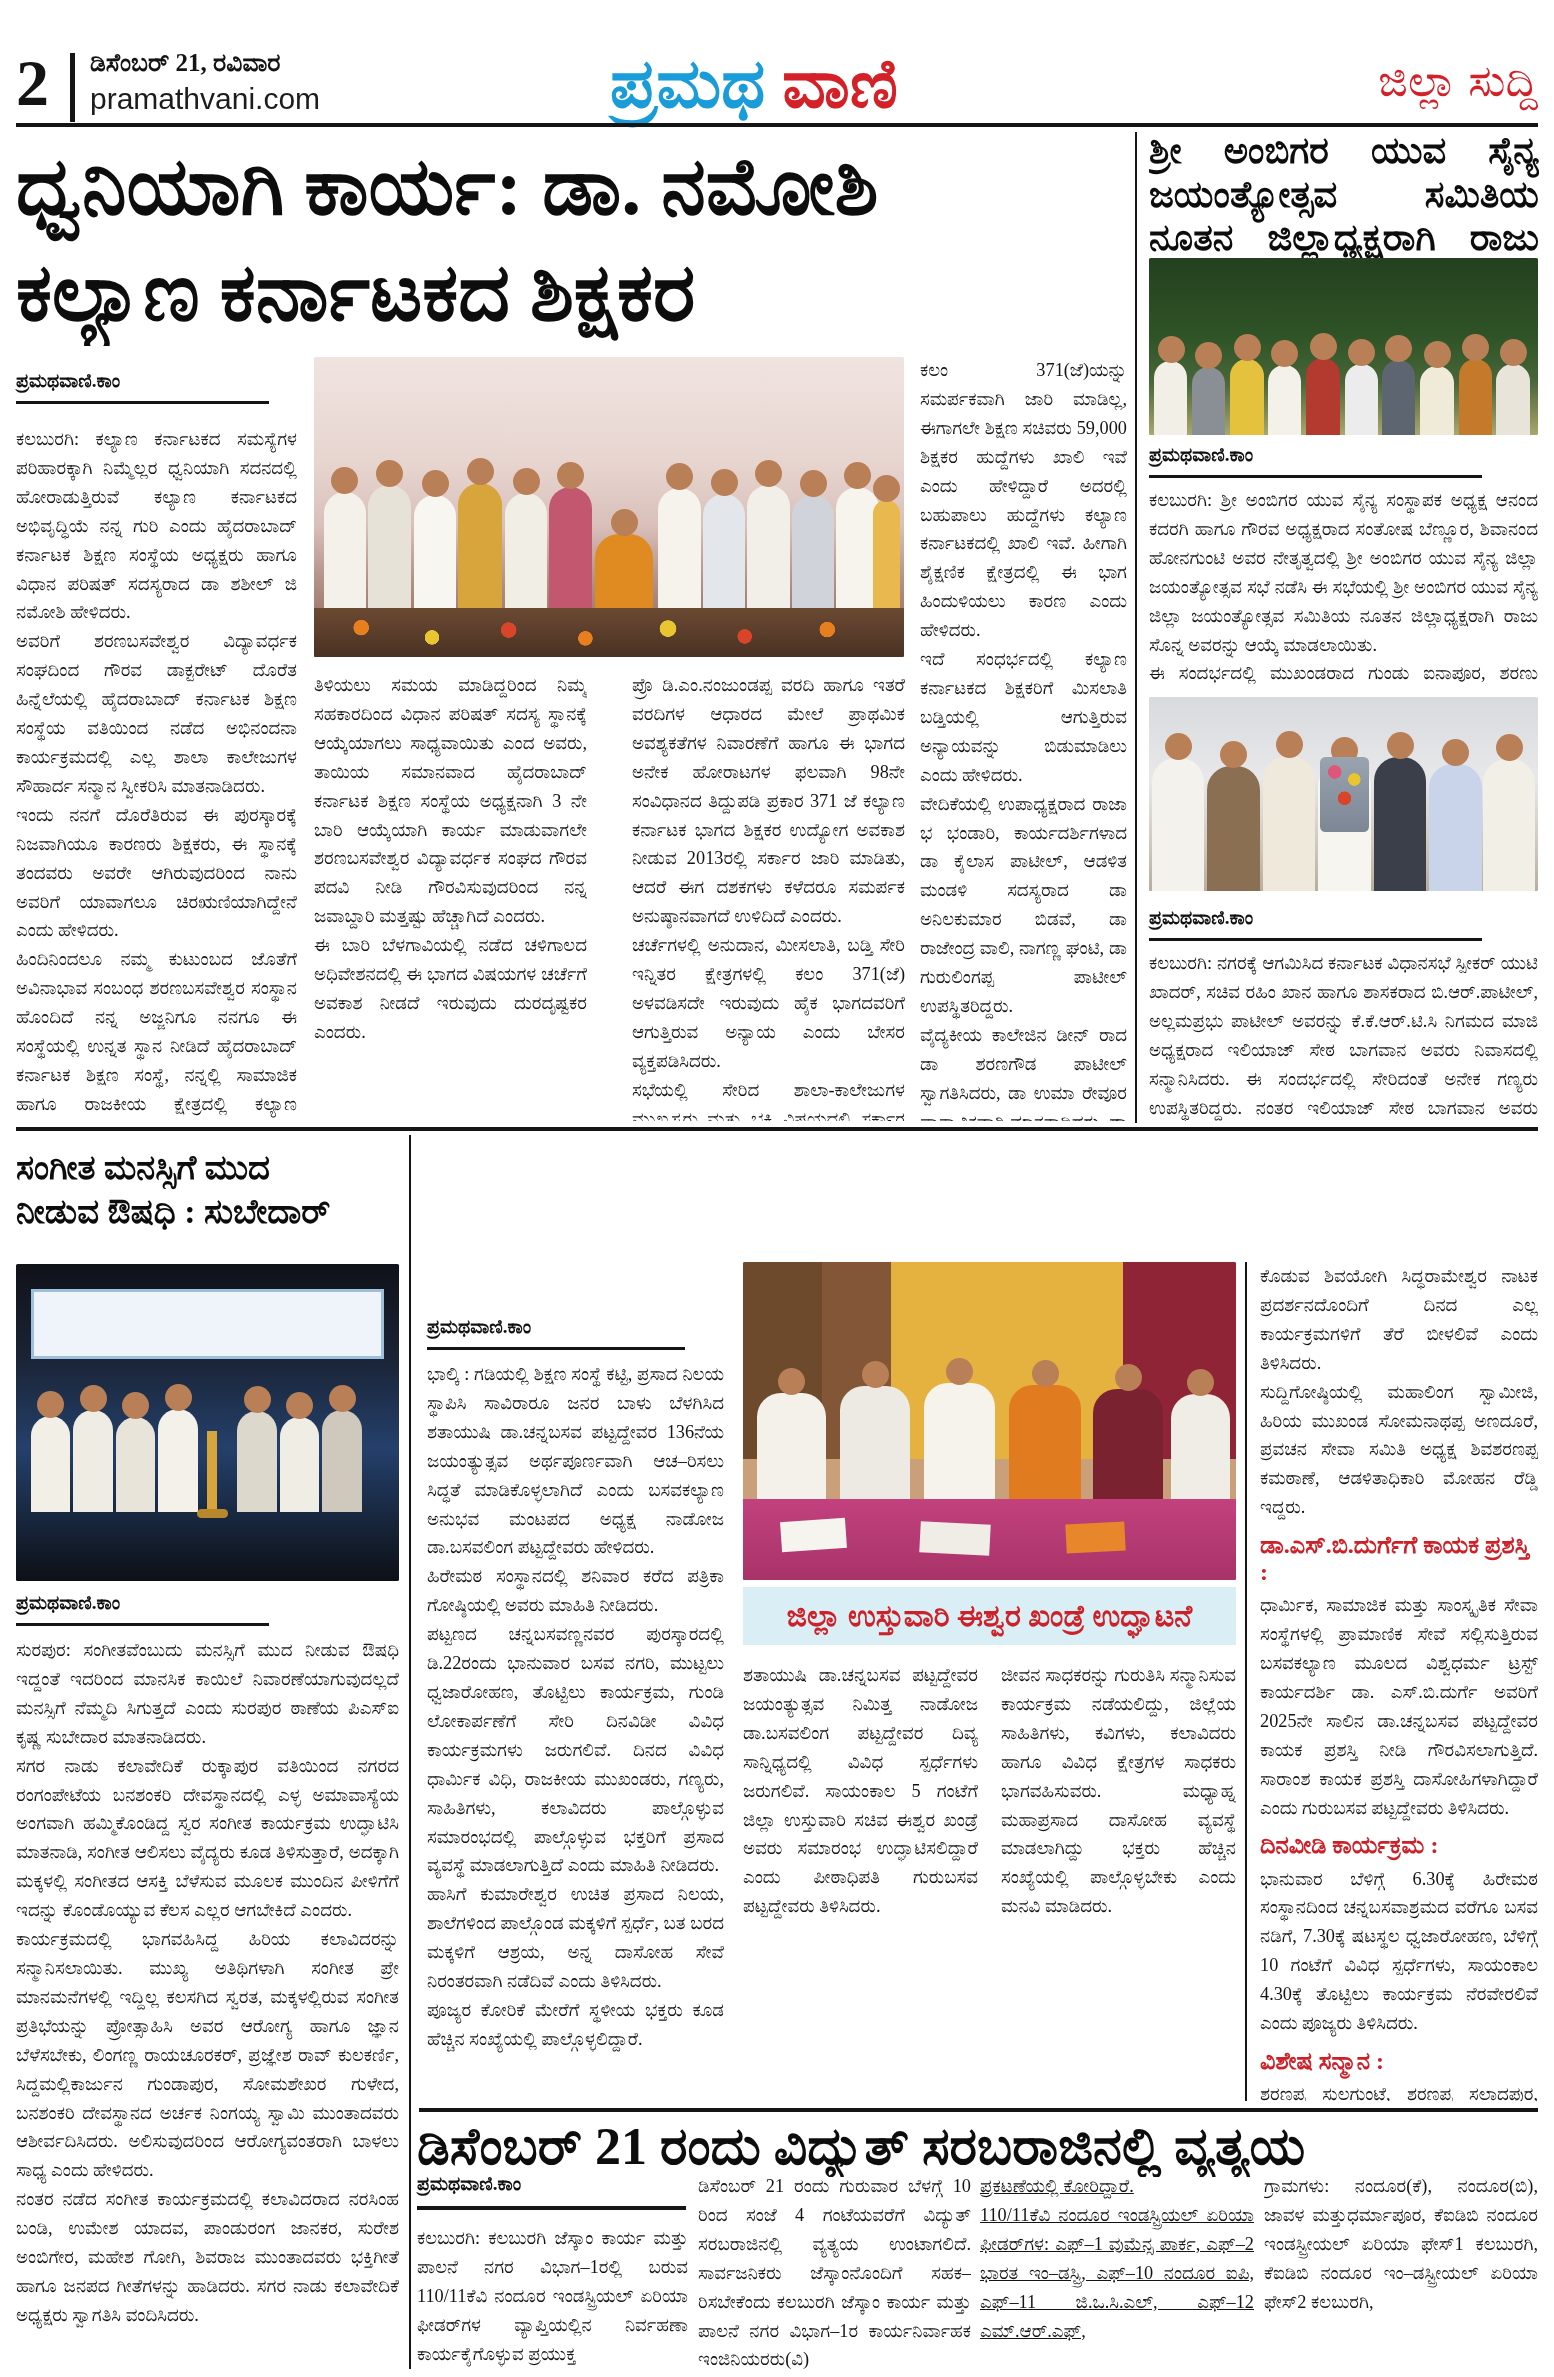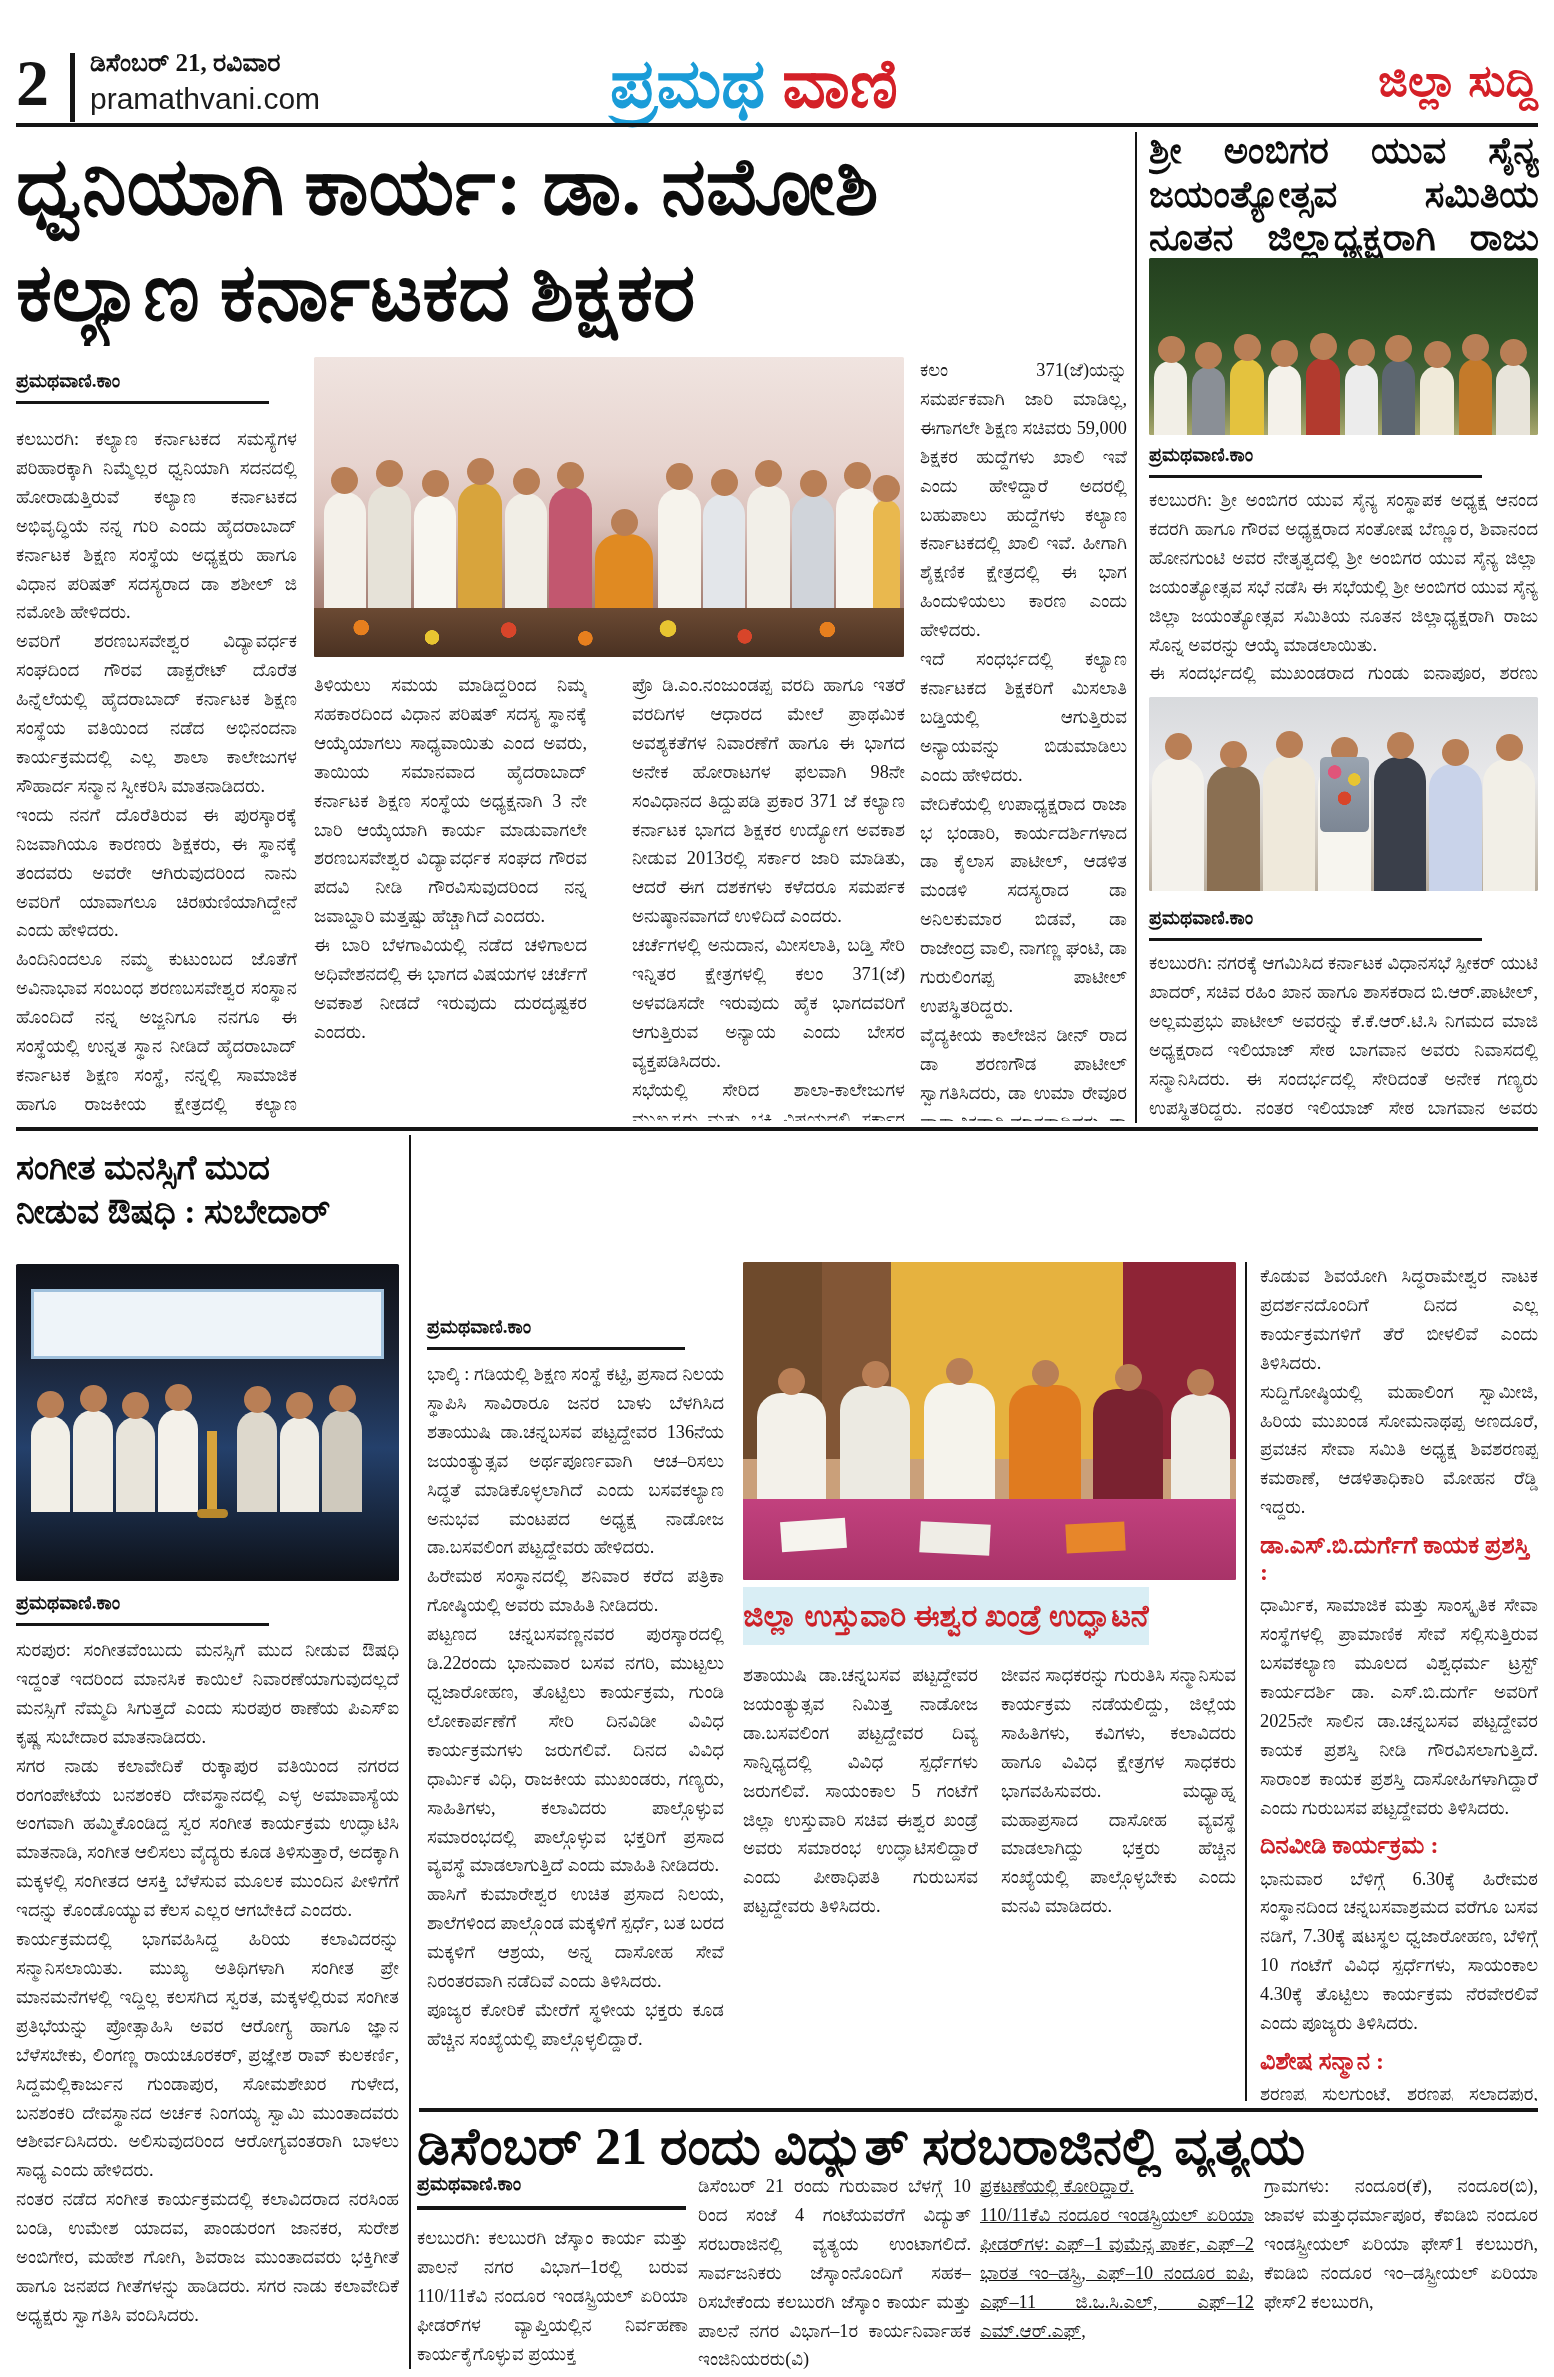--- a/index.html
+++ b/index.html
@@ -28,21 +28,21 @@
   <div class="abs" style="left:16px;top:45px;font-size:66px;font-weight:bold;">2</div>
   <div class="abs rule" style="left:70px;top:53px;width:4.8px;height:69px;"></div>
   <div class="abs" style="left:90px;top:49px;font-size:25px;font-weight:bold;">ಡಿಸೆಂಬರ್ 21, ರವಿವಾರ</div>
   <div class="abs" style="left:90px;top:82px;font-size:30px;font-family:'Liberation Sans',sans-serif;color:#1c1c1c;">pramathvani.com</div>
 
   <div class="abs" style="left:610px;top:45px;font-size:68px;font-weight:bold;">
     <span class="mast1">ಪ್ರಮಥ</span>
     <span class="mast2">ವಾಣಿ</span>
   </div>
 
-  <div class="abs" style="left:1290px;top:56px;width:248px;text-align:right;font-size:44px;font-weight:bold;color:var(--masthead-red);">ಜಿಲ್ಲಾ ಸುದ್ದಿ</div>
+  <div class="abs" style="left:1290px;top:56px;width:248px;text-align:right;font-size:44px;font-weight:normal;color:var(--masthead-red);">ಜಿಲ್ಲಾ ಸುದ್ದಿ</div>
 
   <div class="abs rule" style="left:16px;top:123px;width:1522px;height:4.3px;"></div>
 
   <div class="abs headline" style="left:16px;top:135px;width:1115px;font-size:80px;line-height:1.32;">
     <div>ಧ್ವನಿಯಾಗಿ ಕಾರ್ಯ: ಡಾ. ನಮೋಶಿ</div>
     <div>ಕಲ್ಯಾಣ ಕರ್ನಾಟಕದ ಶಿಕ್ಷಕರ</div>
   </div>
 
   <div class="abs" style="left:16px;top:370px;width:280px;">
     <span class="byline">ಪ್ರಮಥವಾಣಿ.ಕಾಂ</span>
@@ -181,21 +181,21 @@
     <i class="p" style="left:181px;bottom:81px;width:71px;height:116px;background:#f5f3ec"></i>
     <i class="p" style="left:266px;bottom:81px;width:72px;height:114px;background:#e07b1f"></i>
     <i class="p" style="left:350px;bottom:81px;width:70px;height:110px;background:#7a2230"></i>
     <i class="p" style="left:428px;bottom:81px;width:59px;height:105px;background:#efede5"></i>
     <div style="position:absolute;left:0;right:0;bottom:0;height:81px;background:linear-gradient(180deg,#c2417e,#a83368);"></div>
     <div style="position:absolute;left:38px;bottom:30px;width:65px;height:30px;background:#f6f4ee;transform:rotate(-4deg);"></div>
     <div style="position:absolute;left:177px;bottom:26px;width:70px;height:31px;background:#efede6;transform:rotate(3deg);"></div>
     <div style="position:absolute;left:323px;bottom:28px;width:59px;height:29px;background:#e7862a;transform:rotate(-3deg);"></div>
   </div>
 
-  <div class="abs highlightbox" style="left:743px;top:1587px;width:406px;height:58px;">
+  <div class="abs highlightbox" style="left:743px;top:1587px;width:493px;height:58px;">
     <span>ಜಿಲ್ಲಾ ಉಸ್ತುವಾರಿ ಈಶ್ವರ ಖಂಡ್ರೆ ಉದ್ಘಾಟನೆ</span>
   </div>
 
   <div class="abs bt" style="left:743px;top:1661px;width:235px;height:440px;">ಶತಾಯುಷಿ ಡಾ.ಚನ್ನಬಸವ ಪಟ್ಟದ್ದೇವರ ಜಯಂತ್ಯುತ್ಸವ ನಿಮಿತ್ತ ನಾಡೋಜ ಡಾ.ಬಸವಲಿಂಗ ಪಟ್ಟದ್ದೇವರ ದಿವ್ಯ ಸಾನ್ನಿಧ್ಯದಲ್ಲಿ ವಿವಿಧ ಸ್ಪರ್ಧೆಗಳು ಜರುಗಲಿವೆ. ಸಾಯಂಕಾಲ 5 ಗಂಟೆಗೆ ಜಿಲ್ಲಾ ಉಸ್ತುವಾರಿ ಸಚಿವ ಈಶ್ವರ ಖಂಡ್ರೆ ಅವರು ಸಮಾರಂಭ ಉದ್ಘಾಟಿಸಲಿದ್ದಾರೆ ಎಂದು ಪೀಠಾಧಿಪತಿ ಗುರುಬಸವ ಪಟ್ಟದ್ದೇವರು ತಿಳಿಸಿದರು.</div>
   <div class="abs bt" style="left:1001px;top:1661px;width:235px;height:440px;">ಜೀವನ ಸಾಧಕರನ್ನು ಗುರುತಿಸಿ ಸನ್ಮಾನಿಸುವ ಕಾರ್ಯಕ್ರಮ ನಡೆಯಲಿದ್ದು, ಜಿಲ್ಲೆಯ ಸಾಹಿತಿಗಳು, ಕವಿಗಳು, ಕಲಾವಿದರು ಹಾಗೂ ವಿವಿಧ ಕ್ಷೇತ್ರಗಳ ಸಾಧಕರು ಭಾಗವಹಿಸುವರು. ಮಧ್ಯಾಹ್ನ ಮಹಾಪ್ರಸಾದ ದಾಸೋಹ ವ್ಯವಸ್ಥೆ ಮಾಡಲಾಗಿದ್ದು ಭಕ್ತರು ಹೆಚ್ಚಿನ ಸಂಖ್ಯೆಯಲ್ಲಿ ಪಾಲ್ಗೊಳ್ಳಬೇಕು ಎಂದು ಮನವಿ ಮಾಡಿದರು.</div>
 
   <div class="abs rule" style="left:1245px;top:1262px;width:2.2px;height:839px;"></div>
 
   <div class="abs" style="left:1260px;top:1262px;width:278px;height:839px;overflow:hidden;">
     <div class="bt">ಕೊಡುವ ಶಿವಯೋಗಿ ಸಿದ್ಧರಾಮೇಶ್ವರ ನಾಟಕ ಪ್ರದರ್ಶನದೊಂದಿಗೆ ದಿನದ ಎಲ್ಲ ಕಾರ್ಯಕ್ರಮಗಳಿಗೆ ತೆರೆ ಬೀಳಲಿವೆ ಎಂದು ತಿಳಿಸಿದರು.

